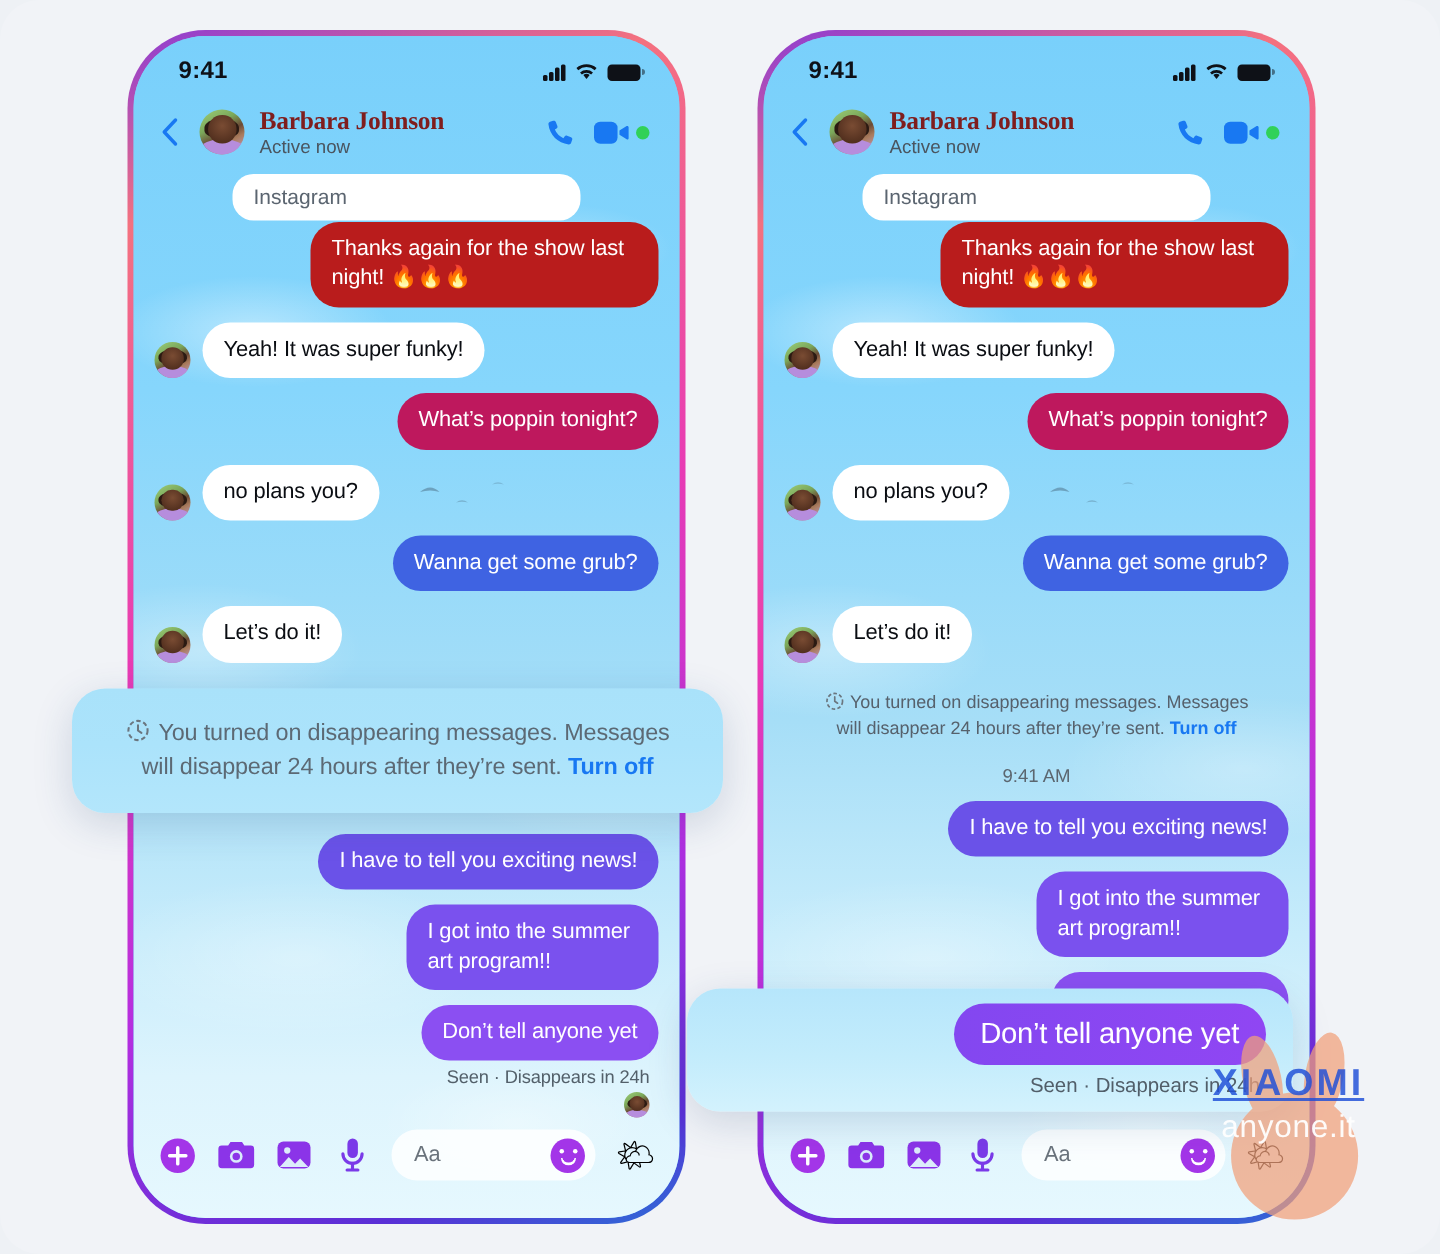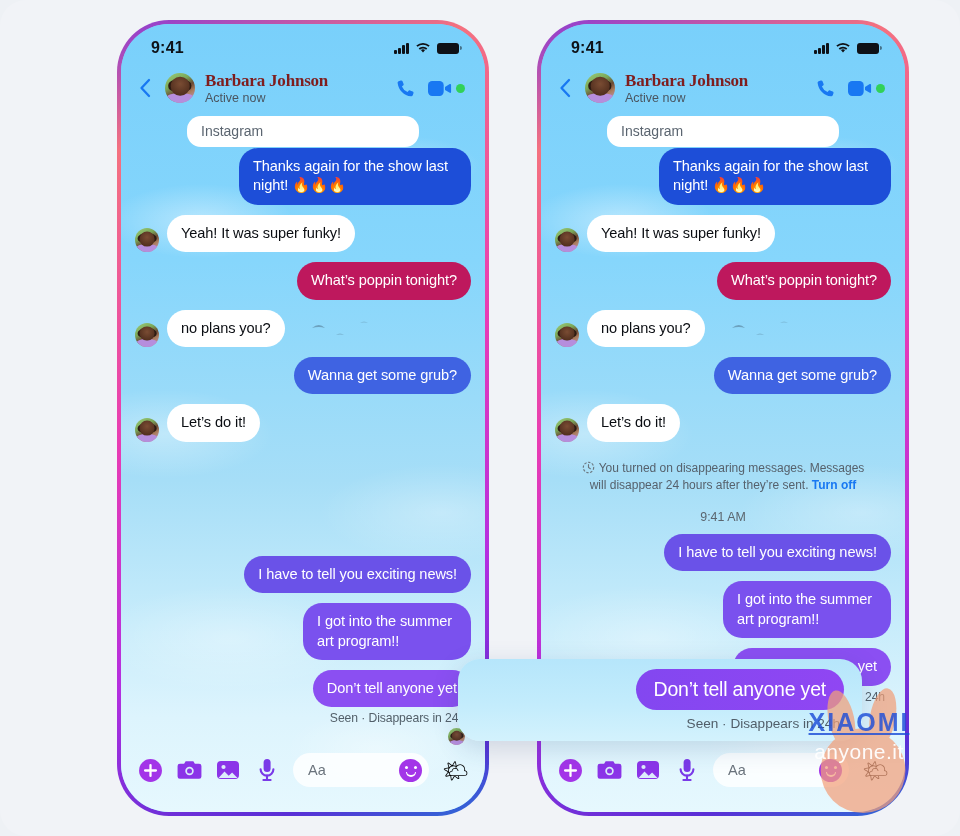--- a/index.html
+++ b/index.html
@@ -21,21 +21,20 @@
     border-radius: 26px;
   }
 
   
   .phone {
     position: absolute;
     width: 372px; height: 796px;
     border-radius: 52px;
     padding: 4px;
     overflow: visible;
-    margin-left: 32px;
   }
   .phone.left  { left: 85px;  top: 20px;
     background: linear-gradient(160deg,#8b3bd4 0%, #f4717f 14%, #e83bb4 46%, #b42ee0 72%, #5a2fd6 92%, #2b6fd6 100%);
   }
   .phone.right { left: 505px; top: 20px;
     background: linear-gradient(160deg,#8b3bd4 0%, #f4717f 14%, #e83bb4 46%, #b42ee0 72%, #5a2fd6 92%, #2b6fd6 100%);
   }
   .screen {
     position: relative;
     width: 100%; height: 100%;
@@ -130,21 +129,21 @@
     max-width: 232px;
     padding: 9px 14px;
     border-radius: 19px;
     font-size: 14.6px;
     line-height: 1.33;
     letter-spacing: -.1px;
     word-wrap: break-word;
   }
   .bubble.in { background: #ffffff; color: #0a0d12; }
   .bubble.out { color: #ffffff; }
-  .b-blue1 { background: #1d4ed8; }
+  .b-blue1 { background: #b91c1c; }
   .b-blue2 { background: #be185d; }
   .b-blue3 { background: #3f63e2; }
   .b-purp1 { background: #6a52e8; }
   .b-purp2 { background: #7a51ee; }
   .b-purp3 { background: #8b4ff2; }
 
   .partial-card {
     position: absolute; left: 50%; transform: translateX(-50%);
     width: 232px; background: #fff; border-radius: 14px;
     padding: 7px 14px 8px; font-size: 14px; color: #5b6570;
@@ -569,20 +568,30 @@
           <span class="aa">Aa</span>
           <span class="emoji-btn">
               <span></span>
             </span>
         </div>
         <span class="weather">🌤</span>
       </div>
     </div>
   </div>
 
+  <div class="callout callout-left">
+    <div class="ctext">
+      <svg style="display:inline-block;vertical-align:-2px;margin-right:6px" width="16" height="16" viewBox="0 0 14 14">
+        <circle cx="7" cy="7" r="5.6" fill="none" stroke="#6b767f" stroke-width="1.2" stroke-dasharray="2.6 1.6"></circle>
+        <path d="M7 3.9V7l2 1.4" stroke="#6b767f" stroke-width="1.2" fill="none" stroke-linecap="round"></path>
+      </svg><span>You turned on disappearing messages. Messages</span><br>
+      <span>will disappear 24 hours after they’re sent.</span>
+      <span class="turnoff">Turn off</span>
+    </div>
+  </div>
 
   <div class="callout callout-right">
     <div class="zbubble">Don’t tell anyone yet</div>
     <div class="zseen">Seen · Disappears in 24h</div>
   </div>
 
   <div class="watermark">
     <svg class="wm-bunny" viewBox="0 0 140 134">
       <g fill="#f2a07a" opacity=".72">
         <ellipse cx="44" cy="34" rx="13" ry="30" transform="rotate(-12 44 34)"></ellipse>

